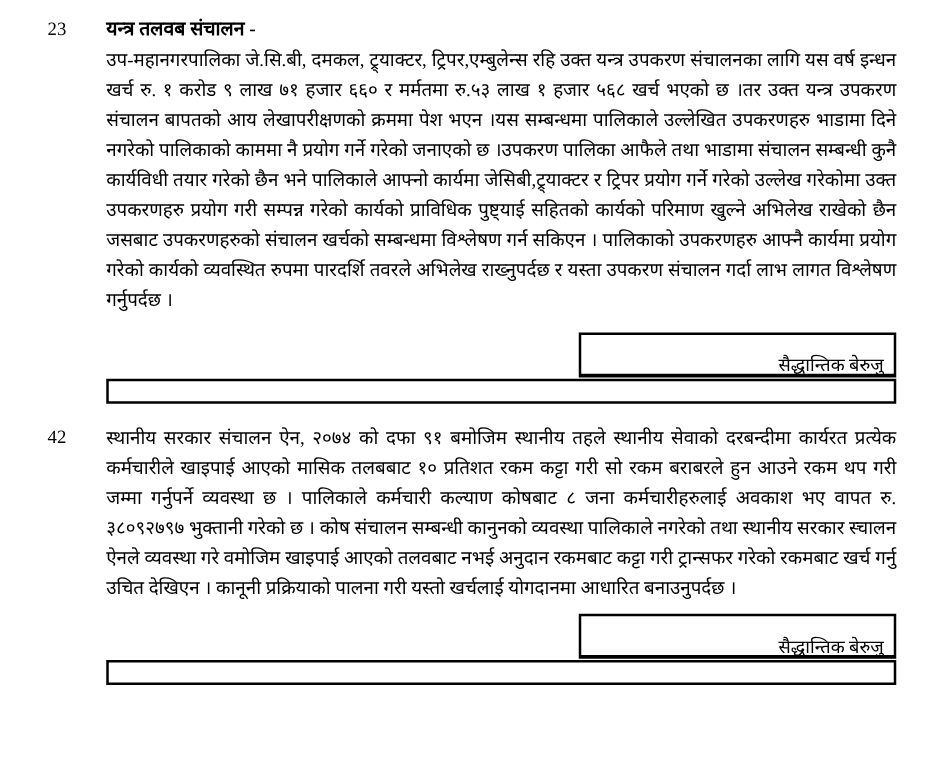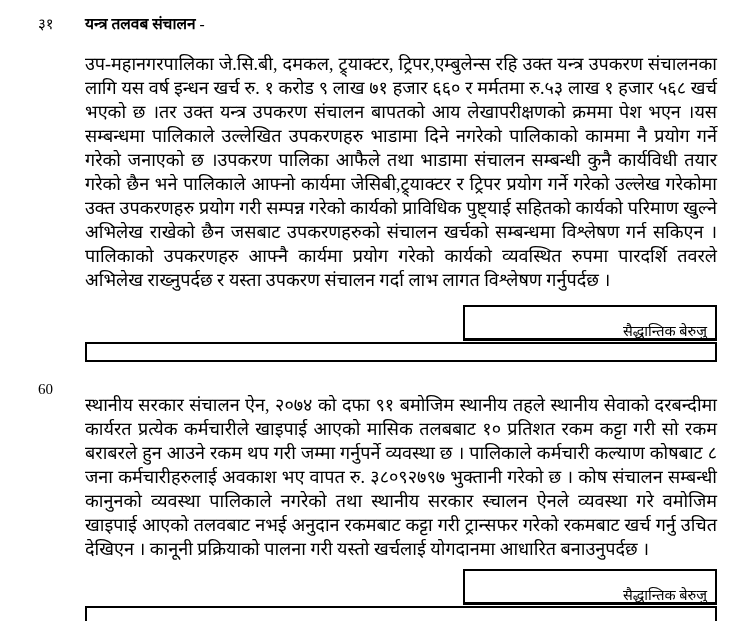--- a/index.html
+++ b/index.html
@@ -26,24 +26,24 @@
   .section-content {
     flex: 1 1 auto;
     width: 632px;
   }
   .section-heading {
     font-size: 15.5px;
     font-weight: bold;
     line-height: 24px;
   }
   .section-body {
-    font-size: 18px;
+    font-size: 15px;
     line-height: 24px;
     text-align: justify;
-    margin-top: 16px;
+    margin-top: 1px;
   }
   .beruju-label-box {
     width: 254px;
     height: 36px;
     margin-left: auto;
     margin-top: 13px;
     border: 2px solid #000000;
     border-bottom-width: 3px;
     display: flex;
     align-items: center;
@@ -60,33 +60,33 @@
   }
   .section + .section { margin-top: 15px; }
   .sec2 .beruju-label-box { margin-top: 8px; }
 </style>
 </head>
 <body>
 
 <div class="page">
 
   <div class="section sec1">
-    <div class="section-number">३१</div>
+    <div class="section-number">23</div>
     <div class="section-content">
       <div class="section-heading">यन्त्र तलवब संचालन -</div>
       <div class="section-body">उप-महानगरपालिका जे.सि.बी, दमकल, ट्र्याक्टर, ट्रिपर,एम्बुलेन्स रहि उक्त यन्त्र उपकरण संचालनका लागि यस वर्ष इन्धन खर्च रु. १ करोड ९ लाख ७१ हजार ६६० र मर्मतमा रु.५३ लाख १ हजार ५६८ खर्च भएको छ ।तर उक्त यन्त्र उपकरण संचालन बापतको आय लेखापरीक्षणको क्रममा पेश भएन ।यस सम्बन्धमा पालिकाले उल्लेखित उपकरणहरु भाडामा दिने नगरेको पालिकाको काममा नै प्रयोग गर्ने गरेको जनाएको छ ।उपकरण पालिका आफैले तथा भाडामा संचालन सम्बन्धी कुनै कार्यविधी तयार गरेको छैन भने पालिकाले आफ्नो कार्यमा जेसिबी,ट्र्याक्टर र ट्रिपर प्रयोग गर्ने गरेको उल्लेख गरेकोमा उक्त उपकरणहरु प्रयोग गरी सम्पन्न गरेको कार्यको प्राविधिक पुष्ट्याई सहितको कार्यको परिमाण खुल्ने अभिलेख राखेको छैन जसबाट उपकरणहरुको संचालन खर्चको सम्बन्धमा विश्लेषण गर्न सकिएन । पालिकाको उपकरणहरु आफ्नै कार्यमा प्रयोग गरेको कार्यको व्यवस्थित रुपमा पारदर्शि तवरले अभिलेख राख्नुपर्दछ र यस्ता उपकरण संचालन गर्दा लाभ लागत विश्लेषण गर्नुपर्दछ ।</div>
       <div class="beruju-label-box">
         <span>सैद्धान्तिक बेरुजु</span>
       </div>
       <div class="beruju-empty-box"></div>
     </div>
   </div>
 
   <div class="section sec2">
-    <div class="section-number">60</div>
+    <div class="section-number">42</div>
     <div class="section-content">
       <div class="section-body">स्थानीय सरकार संचालन ऐन, २०७४ को दफा ९१ बमोजिम स्थानीय तहले स्थानीय सेवाको दरबन्दीमा कार्यरत प्रत्येक कर्मचारीले खाइपाई आएको मासिक तलबबाट १० प्रतिशत रकम कट्टा गरी सो रकम बराबरले हुन आउने रकम थप गरी जम्मा गर्नुपर्ने व्यवस्था छ । पालिकाले कर्मचारी कल्याण कोषबाट ८ जना कर्मचारीहरुलाई अवकाश भए वापत रु. ३८०९२७९७ भुक्तानी गरेको छ । कोष संचालन सम्बन्धी कानुनको व्यवस्था पालिकाले नगरेको तथा स्थानीय सरकार स्चालन ऐनले व्यवस्था गरे वमोजिम खाइपाई आएको तलवबाट नभई अनुदान रकमबाट कट्टा गरी ट्रान्सफर गरेको रकमबाट खर्च गर्नु उचित देखिएन । कानूनी प्रक्रियाको पालना गरी यस्तो खर्चलाई योगदानमा आधारित बनाउनुपर्दछ ।</div>
       <div class="beruju-label-box">
         <span>सैद्धान्तिक बेरुजु</span>
       </div>
       <div class="beruju-empty-box"></div>
     </div>
   </div>
 
 </div>

